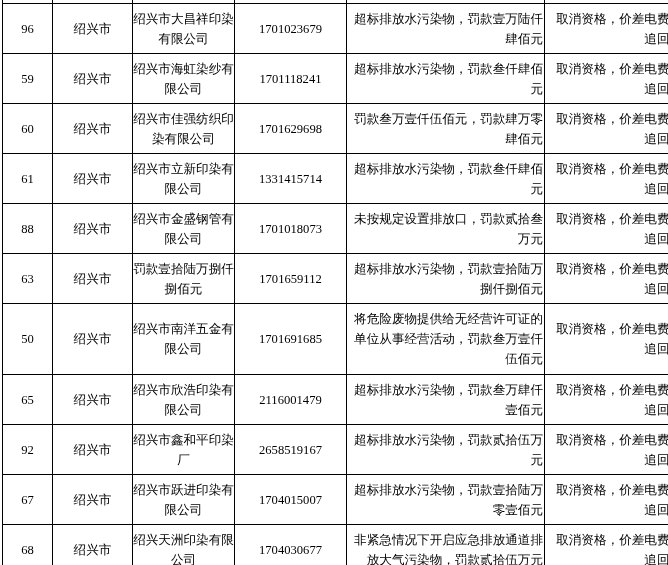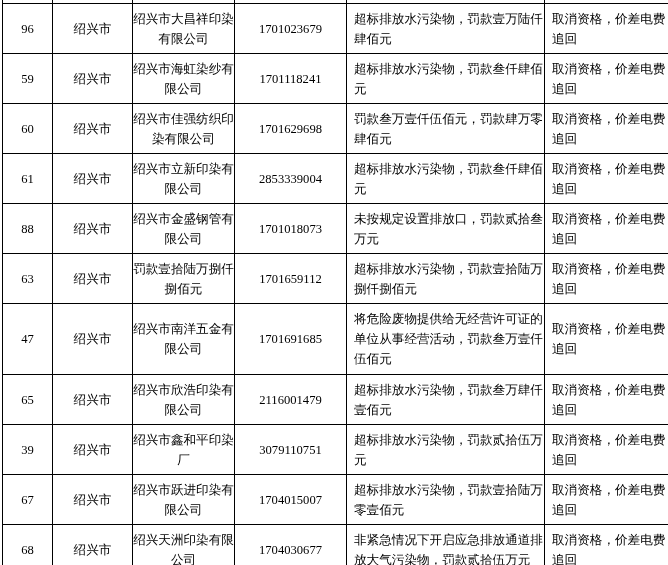--- a/index.html
+++ b/index.html
@@ -28,21 +28,21 @@
     font-size: 12.6px;
     line-height: 20px;
     text-align: center;
     vertical-align: middle;
     padding: 0;
     word-break: break-all;
     overflow: hidden;
     background: #ffffff;
   }
   td.lt {
-    text-align: left;
+    text-align: right;
     padding: 2px 1px 2px 7px;
   }
   col.c1 { width: 50px; }
   col.c2 { width: 80px; }
   col.c3 { width: 102px; }
   col.c4 { width: 112px; }
   col.c5 { width: 198px; }
   col.c6 { width: 126px; }
   tr.r-std td  { height: 45px; }
   tr.r-tall td { height: 66px; }
@@ -93,61 +93,61 @@
         <td>绍兴市</td>
         <td>绍兴市佳强纺织印染有限公司</td>
         <td>1701629698</td>
         <td class="lt">罚款叁万壹仟伍佰元，罚款肆万零肆佰元</td>
         <td class="lt">取消资格，价差电费追回</td>
       </tr>
       <tr class="r-std">
         <td>61</td>
         <td>绍兴市</td>
         <td>绍兴市立新印染有限公司</td>
-        <td>2853339004</td>
+        <td>1331415714</td>
         <td class="lt">超标排放水污染物，罚款叁仟肆佰元</td>
         <td class="lt">取消资格，价差电费追回</td>
       </tr>
       <tr class="r-std">
         <td>88</td>
         <td>绍兴市</td>
         <td>绍兴市金盛钢管有限公司</td>
         <td>1701018073</td>
         <td class="lt">未按规定设置排放口，罚款贰拾叁万元</td>
         <td class="lt">取消资格，价差电费追回</td>
       </tr>
       <tr class="r-std">
         <td>63</td>
         <td>绍兴市</td>
         <td>罚款壹拾陆万捌仟捌佰元</td>
         <td>1701659112</td>
         <td class="lt">超标排放水污染物，罚款壹拾陆万捌仟捌佰元</td>
         <td class="lt">取消资格，价差电费追回</td>
       </tr>
       <tr class="r-tall">
-        <td>47</td>
+        <td>50</td>
         <td>绍兴市</td>
         <td>绍兴市南洋五金有限公司</td>
         <td>1701691685</td>
         <td class="lt">将危险废物提供给无经营许可证的单位从事经营活动，罚款叁万壹仟伍佰元</td>
         <td class="lt">取消资格，价差电费追回</td>
       </tr>
       <tr class="r-std">
         <td>65</td>
         <td>绍兴市</td>
         <td>绍兴市欣浩印染有限公司</td>
         <td>2116001479</td>
         <td class="lt">超标排放水污染物，罚款叁万肆仟壹佰元</td>
         <td class="lt">取消资格，价差电费追回</td>
       </tr>
       <tr class="r-std">
-        <td>39</td>
+        <td>92</td>
         <td>绍兴市</td>
         <td>绍兴市鑫和平印染厂</td>
-        <td>3079110751</td>
+        <td>2658519167</td>
         <td class="lt">超标排放水污染物，罚款贰拾伍万元</td>
         <td class="lt">取消资格，价差电费追回</td>
       </tr>
       <tr class="r-std">
         <td>67</td>
         <td>绍兴市</td>
         <td>绍兴市跃进印染有限公司</td>
         <td>1704015007</td>
         <td class="lt">超标排放水污染物，罚款壹拾陆万零壹佰元</td>
         <td class="lt">取消资格，价差电费追回</td>

